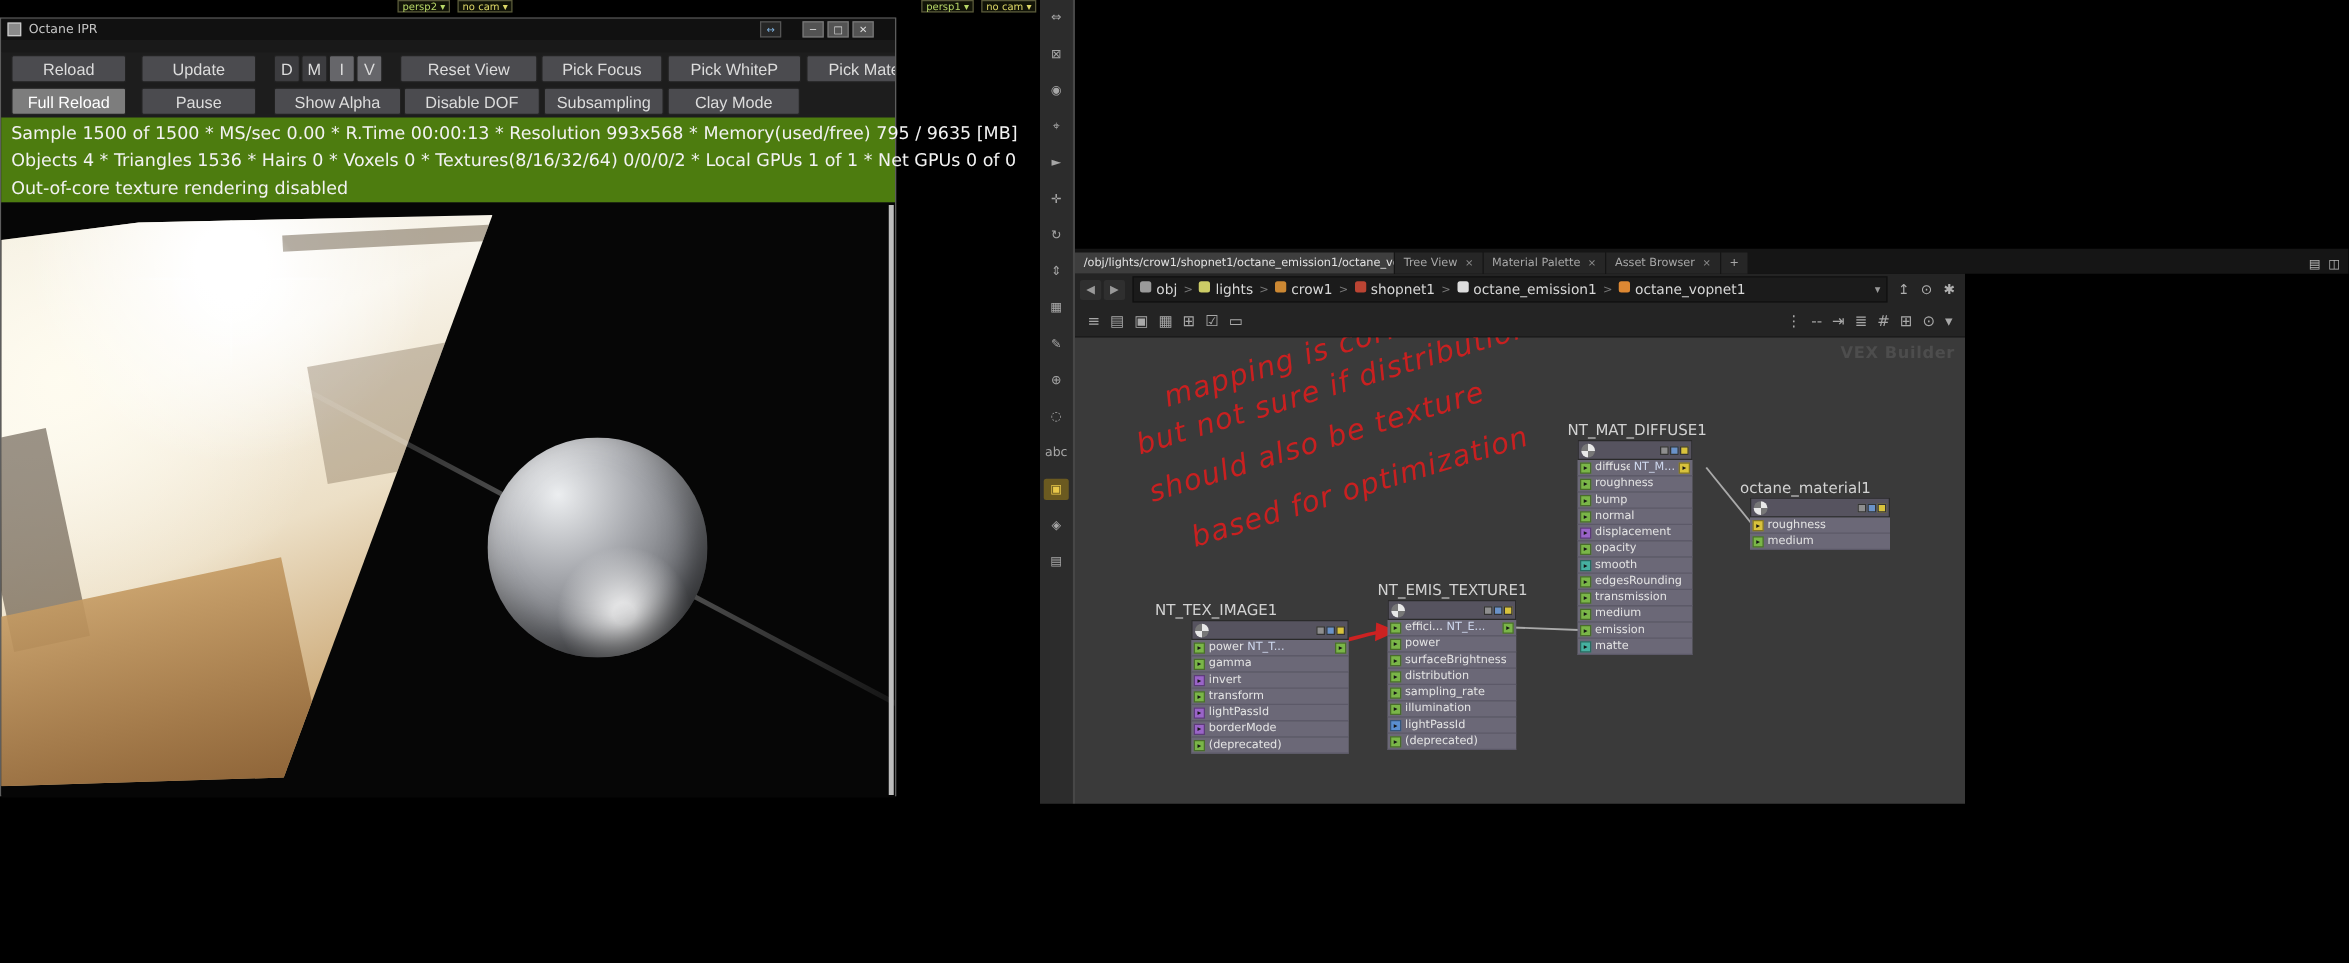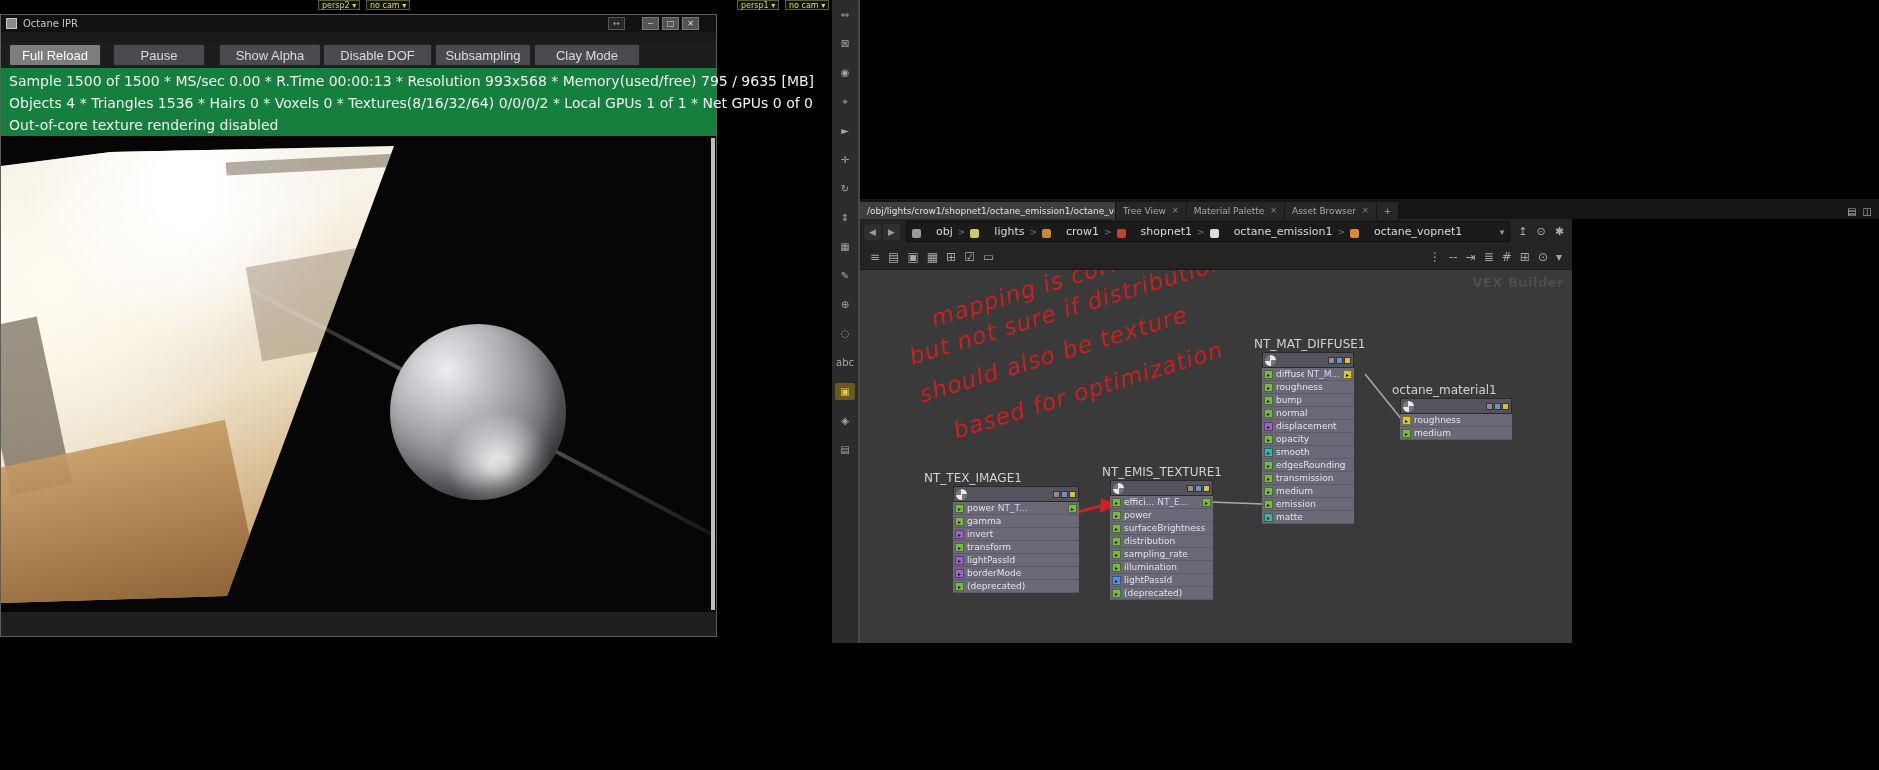--- a/index.html
+++ b/index.html
@@ -21,21 +21,21 @@
            justify-content:center;border:1px solid #777;box-sizing:border-box}
   .win-btn.wide{margin-right:14px;background:#262626;color:#7fb2e0;border-color:#555}
   .tb-gap{height:10px;background:#191919}
   .btnrow{display:flex;align-items:center;height:26px;padding-left:8px;background:#1d1d1d;overflow:hidden}
   .tbtn{height:22px;background:#4b4b4f;border:1px solid #222;border-radius:2px;color:#dcdcdc;
         font:13px "Liberation Sans",sans-serif;display:flex;align-items:center;justify-content:center;
         flex:none;box-sizing:border-box;cursor:default}
   .tbtn.dark{background:#3c3c3f}
   .tbtn.lit{background:#66666a}
   .tbtn.active{background:#7d7d7d;color:#fff}
-  .status{height:68px;background:#15803d;color:#f2f2f2;font-size:14px;padding:2px 0 0 8px;box-sizing:border-box}
+  .status{height:68px;background:#4d7c0f;color:#f2f2f2;font-size:14px;padding:2px 0 0 8px;box-sizing:border-box}
   .status div{line-height:22px;white-space:nowrap}
   .render{position:relative;height:476px;background:#060606;overflow:hidden}
   .photo{position:absolute;left:0;top:0;width:400px;height:470px;
          clip-path:polygon(0px 30px,110px 16px,393px 10px,226px 460px,0px 467px);
          background:
            radial-gradient(circle at 46% 10%, #ffffff 0 6%, rgba(255,255,255,0) 34%),
            radial-gradient(circle at 12% 30%, rgba(255,252,240,.95), rgba(255,252,240,0) 45%),
            linear-gradient(158deg,#efe9da 0%,#f8f4ea 30%,#ecdfc6 55%,#cfae7e 78%,#b08650 100%)}
   .ph-beam{position:absolute;left:225px;top:22px;width:170px;height:13px;background:rgba(92,76,54,.45);transform:rotate(-3deg)}
   .ph-cab{position:absolute;left:252px;top:120px;width:125px;height:95px;background:rgba(118,98,72,.35);transform:rotate(-10deg)}
@@ -70,21 +70,21 @@
   .tab.active{background:#3e3e3e;color:#e2e2e2}
   .tab .x{margin-left:6px;color:#8a8a8a;font-size:8px}
   .tabbar-right{margin-left:auto;display:flex;gap:6px;padding:0 7px 2px 0;color:#b8b8b8;font-size:10px}
 
   #pathbar{position:absolute;left:860px;top:219px;width:712px;height:25px;background:#242424;
            display:flex;align-items:center;padding:0 4px;box-sizing:border-box}
   .nav-btn{width:17px;height:16px;color:#999;font-size:9px;display:flex;align-items:center;justify-content:center;
            background:#2f2f2f;border-radius:2px;margin-right:2px;flex:none}
   .crumb-field{display:flex;align-items:center;height:19px;background:#1b1b1b;border:1px solid #101010;flex:1;
                margin:0 4px;padding:0 5px;overflow:hidden}
-  .crumb{display:flex;align-items:flex-end;gap:15px;font-size:11px;color:#d8d8d8;margin-right:5px;white-space:nowrap}
+  .crumb{display:flex;align-items:flex-start;gap:4px;font-size:11px;color:#d8d8d8;margin-right:5px;white-space:nowrap}
   .crumb-icon{width:9px;height:9px;border-radius:2px;flex:none}
   .crumb-sep{color:#777;font-size:9px;margin-right:5px}
   .crumb-dd{margin-left:auto;color:#999;font-size:9px}
   .pathbar-icons{display:flex;gap:9px;color:#b0b0b0;font-size:11px;padding:0 4px}
 
   #nettoolbar{position:absolute;left:860px;top:244px;width:712px;height:26px;background:#242424;
               display:flex;align-items:center;padding:0 10px;box-sizing:border-box;border-bottom:1px solid #191919}
   .ntb-group{display:flex;gap:8px;color:#a8a8a8;font-size:12px}
   .ntb-right{margin-left:auto}
   .ntb-icon{cursor:default}
@@ -129,20 +129,33 @@
     <div class="app-icon"></div>
     <div class="win-title">Octane IPR</div>
     <div class="win-controls" id="win-controls">
         <div class="win-btn wide">↔</div>
         <div class="win-btn">─</div>
         <div class="win-btn">□</div>
         <div class="win-btn">✕</div>
       </div>
   </div>
   <div class="tb-gap"></div>
+  <div class="btnrow" id="toolbar-row1">
+      <div class="tbtn" style="width: 92px; margin-left: 0px;">Reload</div>
+      <div class="tbtn" style="width: 92px; margin-left: 12px;">Update</div>
+      <div class="tbtn dark" style="width: 21px; margin-left: 14px;">D</div>
+      <div class="tbtn dark" style="width: 21px; margin-left: 1px;">M</div>
+      <div class="tbtn lit" style="width: 21px; margin-left: 1px;">I</div>
+      <div class="tbtn lit" style="width: 21px; margin-left: 1px;">V</div>
+      <div class="tbtn" style="width: 110px; margin-left: 14px;">Reset View</div>
+      <div class="tbtn" style="width: 97px; margin-left: 3px;">Pick Focus</div>
+      <div class="tbtn" style="width: 107px; margin-left: 4px;">Pick WhiteP</div>
+      <div class="tbtn" style="width: 110px; margin-left: 4px;">Pick Material</div>
+      <div class="tbtn" style="width: 75px; margin-left: 3px;">Find R</div>
+    </div>
   <div class="btnrow" id="toolbar-row2">
       <div class="tbtn active" style="width: 92px; margin-left: 0px;">Full Reload</div>
       <div class="tbtn" style="width: 92px; margin-left: 12px;">Pause</div>
       <div class="tbtn" style="width: 102px; margin-left: 14px;">Show Alpha</div>
       <div class="tbtn" style="width: 109px; margin-left: 2px;">Disable DOF</div>
       <div class="tbtn" style="width: 96px; margin-left: 3px;">Subsampling</div>
       <div class="tbtn" style="width: 106px; margin-left: 3px;">Clay Mode</div>
     </div>
   <div class="status" id="status-area">
       <div>Sample 1500 of 1500 * MS/sec 0.00 * R.Time 00:00:13 * Resolution 993x568 * Memory(used/free) 795 / 9635 [MB]</div>
@@ -269,21 +282,21 @@
     <path d="M166,246 C195,252 220,240 242,236" stroke="#cc2222" stroke-width="3" fill="none"></path>
     <polygon points="241,228 258,235 240,243" fill="#cc2222"></polygon>
   </svg>
   <div id="annotation-layer">
       <div class="hand" style="left: 72px; top: 36px; color: rgb(201, 32, 32);">mapping is correct</div>
       <div class="hand" style="left: 50px; top: 74px; color: rgb(201, 32, 32);">but not sure if distribution</div>
       <div class="hand" style="left: 60px; top: 112px; color: rgb(201, 32, 32);">should also be texture</div>
       <div class="hand" style="left: 94px; top: 148px; color: rgb(201, 32, 32);">based for optimization</div>
     </div>
   <div id="nodes-layer">
-      <div class="node" style="left: 72px; top: 216px; width: 126px; padding-left: 21px;">
+      <div class="node" style="left: 72px; top: 226px; width: 126px; padding-left: 21px;">
         <div class="node-title">NT_TEX_IMAGE1</div>
         <div class="node-header">
           <div class="hdr-ball"></div>
           <div class="hdr-flags">
             <div class="flag"></div>
             <div class="flag blue"></div>
             <div class="flag yellow"></div>
           </div>
         </div>
         <div class="param-row">

